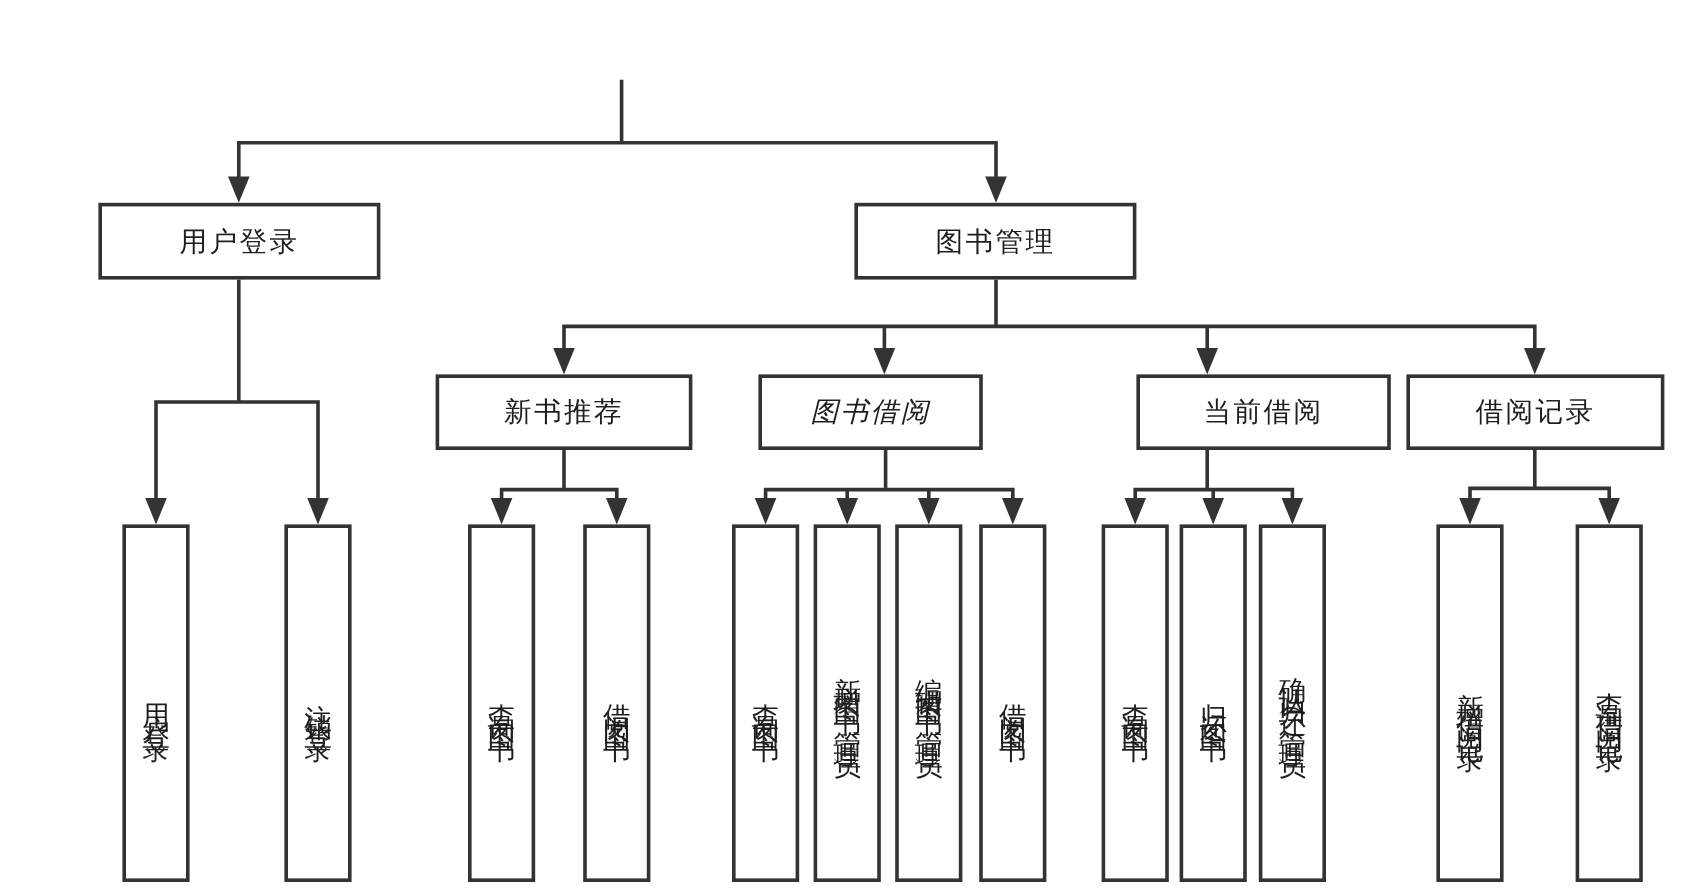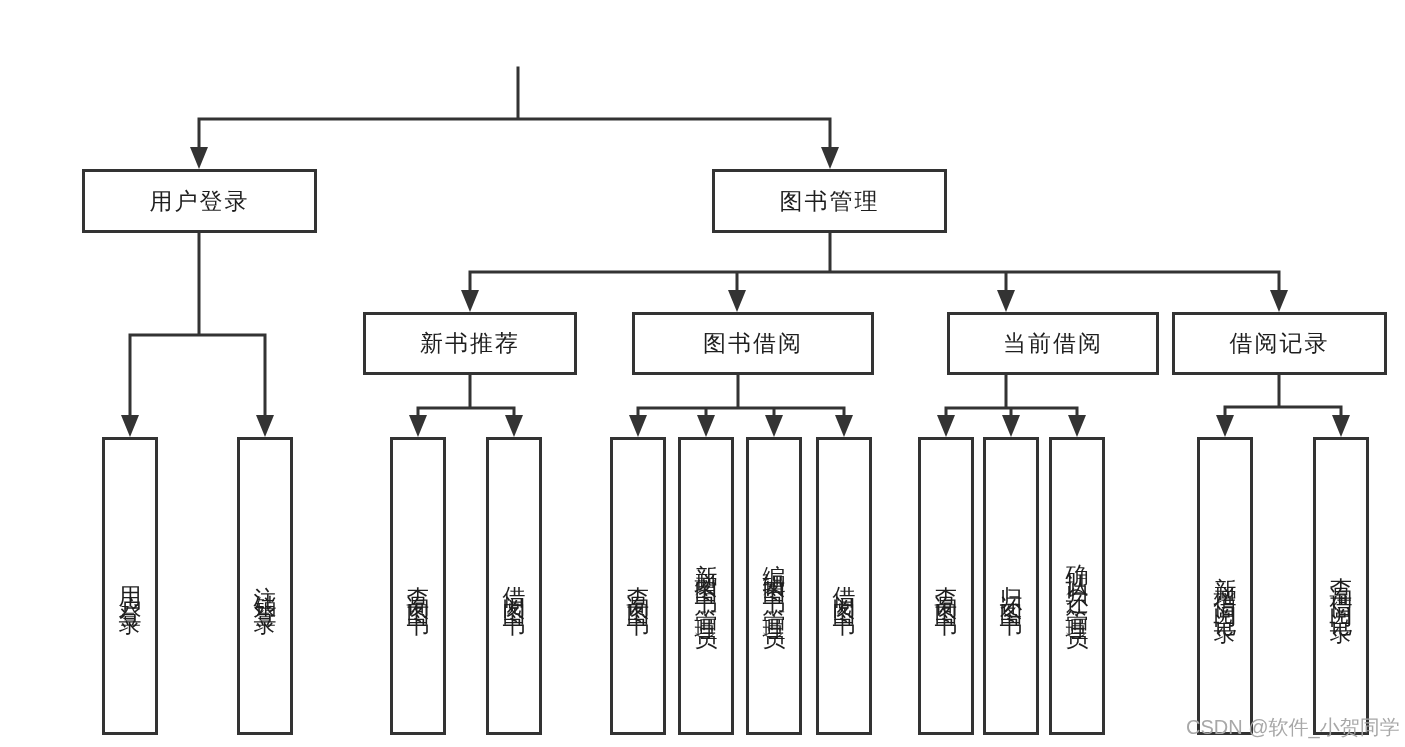--- a/index.html
+++ b/index.html
@@ -45,21 +45,21 @@
     justify-content:center;
     color:var(--text);
     font-size:23px;
     letter-spacing:2px;
     white-space:nowrap;
   }
   .root{left:12px;top:13px;width:1012px;height:55px;}
   .n-user-login{left:82px;top:169px;width:235px;height:64px;}
   .n-book-mgmt{left:712px;top:169px;width:235px;height:64px;}
   .g-new{left:363px;top:312px;width:214px;height:63px;}
-  .g-borrow{left:632px;top:312px;width:242px;height:63px;}
+  .g-borrow{left:632px;top:312px;width:187px;height:63px;font-style:italic;}
   .g-current{left:900px;top:312px;width:212px;height:63px;margin-left:47px;}
   .g-records{left:1172px;top:312px;width:215px;height:63px;}
   .vbox{
     position:absolute;
     top:437px;
     width:56px;
     height:298px;
     box-sizing:border-box;
     border:3px solid var(--line);
     background:var(--background);
@@ -181,15 +181,14 @@
     <span class="vtext">确认归还（管理员）</span>
   </div>
 
   <div class="vbox" style="left:1197px">
     <span class="vtext">新增借阅记录</span>
   </div>
   <div class="vbox" style="left:1313px">
     <span class="vtext">查询借阅记录</span>
   </div>
 
-  <div class="watermark">CSDN @软件_小贺同学</div>
 
 </div>
 
 </body></html>

